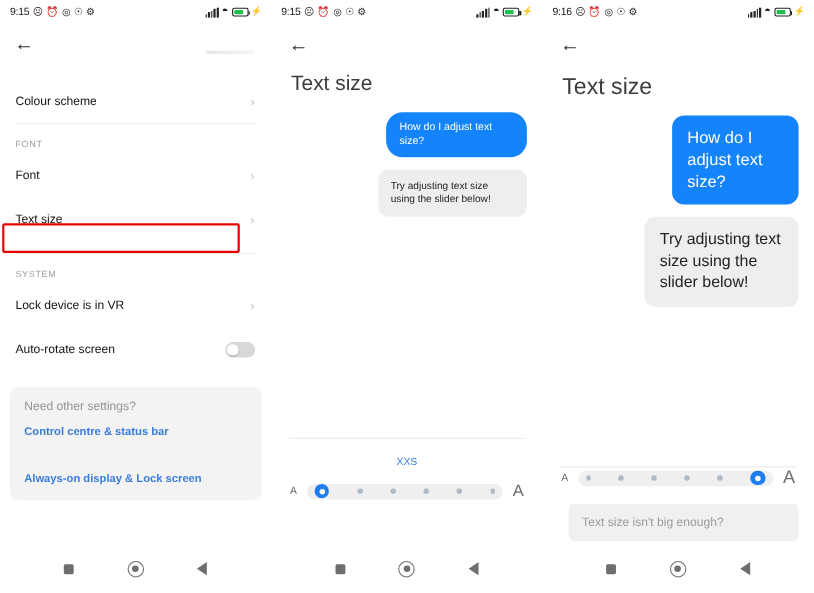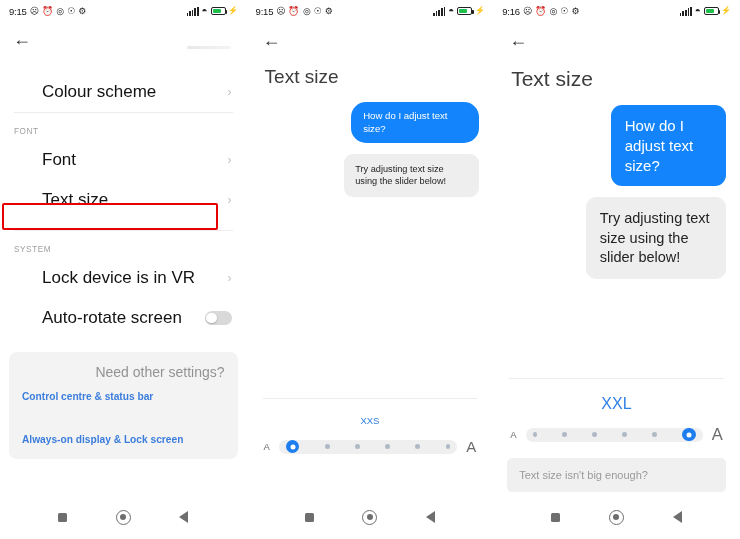--- a/index.html
+++ b/index.html
@@ -56,40 +56,40 @@
     padding:4px 16px 0 14px;font-size:9.3px;line-height:1.42;color:#8d8d8d;
   }
   .faded-line{
     position:absolute;right:16px;top:46px;width:44px;height:3px;
     background:linear-gradient(90deg,#dcdcdc,#ededed);opacity:.65;border-radius:2px;
   }
   .list-row{
     height:40px;display:flex;align-items:center;justify-content:space-between;
     padding:0 15px 0 14px;box-sizing:border-box;
   }
-  .list-row .lbl{font-size:17px;color:#131313;font-weight:400;margin-left:28px;}
+  .list-row .lbl{font-size:11px;color:#131313;font-weight:400;}
   .chev{color:#c2c2c2;font-size:12px;line-height:1;}
   .hr{height:1px;background:#ededed;margin:0 14px;}
   .section-hdr{
     font-size:8.2px;color:#9e9e9e;letter-spacing:.6px;
     padding:14px 14px 4px 14px;
   }
   .toggle{
     width:27px;height:13.5px;border-radius:8px;background:#d9d9d9;position:relative;
   }
   .toggle i{
     position:absolute;left:1.5px;top:1.5px;width:10.5px;height:10.5px;
     border-radius:50%;background:#fff;display:block;
     box-shadow:0 1px 2px rgba(0,0,0,.22);
   }
   .card{
     margin:14px 9px 0 9px;background:#f3f3f3;border-radius:8px;
     padding:12px 13px 14px 13px;
   }
-  .card .q{font-size:14px;color:#939393;margin-bottom:11px;text-align:right;}
+  .card .q{font-size:11px;color:#939393;margin-bottom:11px;}
   .card .lnk{font-size:10.2px;color:#3b7ddd;font-weight:600;margin-bottom:11px;}
   .card .lnk:last-child{margin-bottom:0;margin-top:32px;}
 
   
   .highlight-box{
     position:absolute;left:2px;width:216px;height:27px;
     border:2.6px solid #e60000;border-radius:2px;box-sizing:border-box;
     pointer-events:none;
   }
 
@@ -139,21 +139,21 @@
     box-sizing:border-box;position:relative;
   }
   .dot.active:after{
     content:"";position:absolute;left:50%;top:50%;transform:translate(-50%,-50%);
     width:5px;height:5px;border-radius:50%;background:#fff;
   }
   .input-bar{
     position:absolute;left:14px;right:14px;background:#f0f0f0;border-radius:5px;
     padding:11px 12px;box-sizing:border-box;color:#9a9a9a;font-size:11px;
   }
-  .p3 .input-bar{bottom:47px;}
+  .p3 .input-bar{bottom:47px;margin-left:10px;}
 
   
   .navbar{
     position:absolute;bottom:0;left:0;right:0;height:44px;
     display:flex;align-items:center;justify-content:space-around;
     padding:0 34px;box-sizing:border-box;
   }
   .nav-recents{width:9px;height:9px;background:#6e6e6e;border-radius:1.5px;}
   .nav-home{
     width:13px;height:13px;border-radius:50%;border:1.5px solid #6e6e6e;
@@ -357,21 +357,20 @@
       <div class="bub-row right">
         <span class="bub sent">How do I adjust text size?</span>
       </div>
       <div class="bub-row">
         <span class="bub recv">Try adjusting text size using the slider below!</span>
       </div>
     </div>
 
     <div class="slider-wrap">
       <div class="sl-divider"></div>
-      <div class="sl-label">XXL</div>
       <div class="sl-row">
         <span class="a-small">A</span>
         <span class="track">
           <span class="dot"></span>
           <span class="dot"></span>
           <span class="dot"></span>
           <span class="dot"></span>
           <span class="dot"></span>
           <span class="dot active"></span>
         </span>

